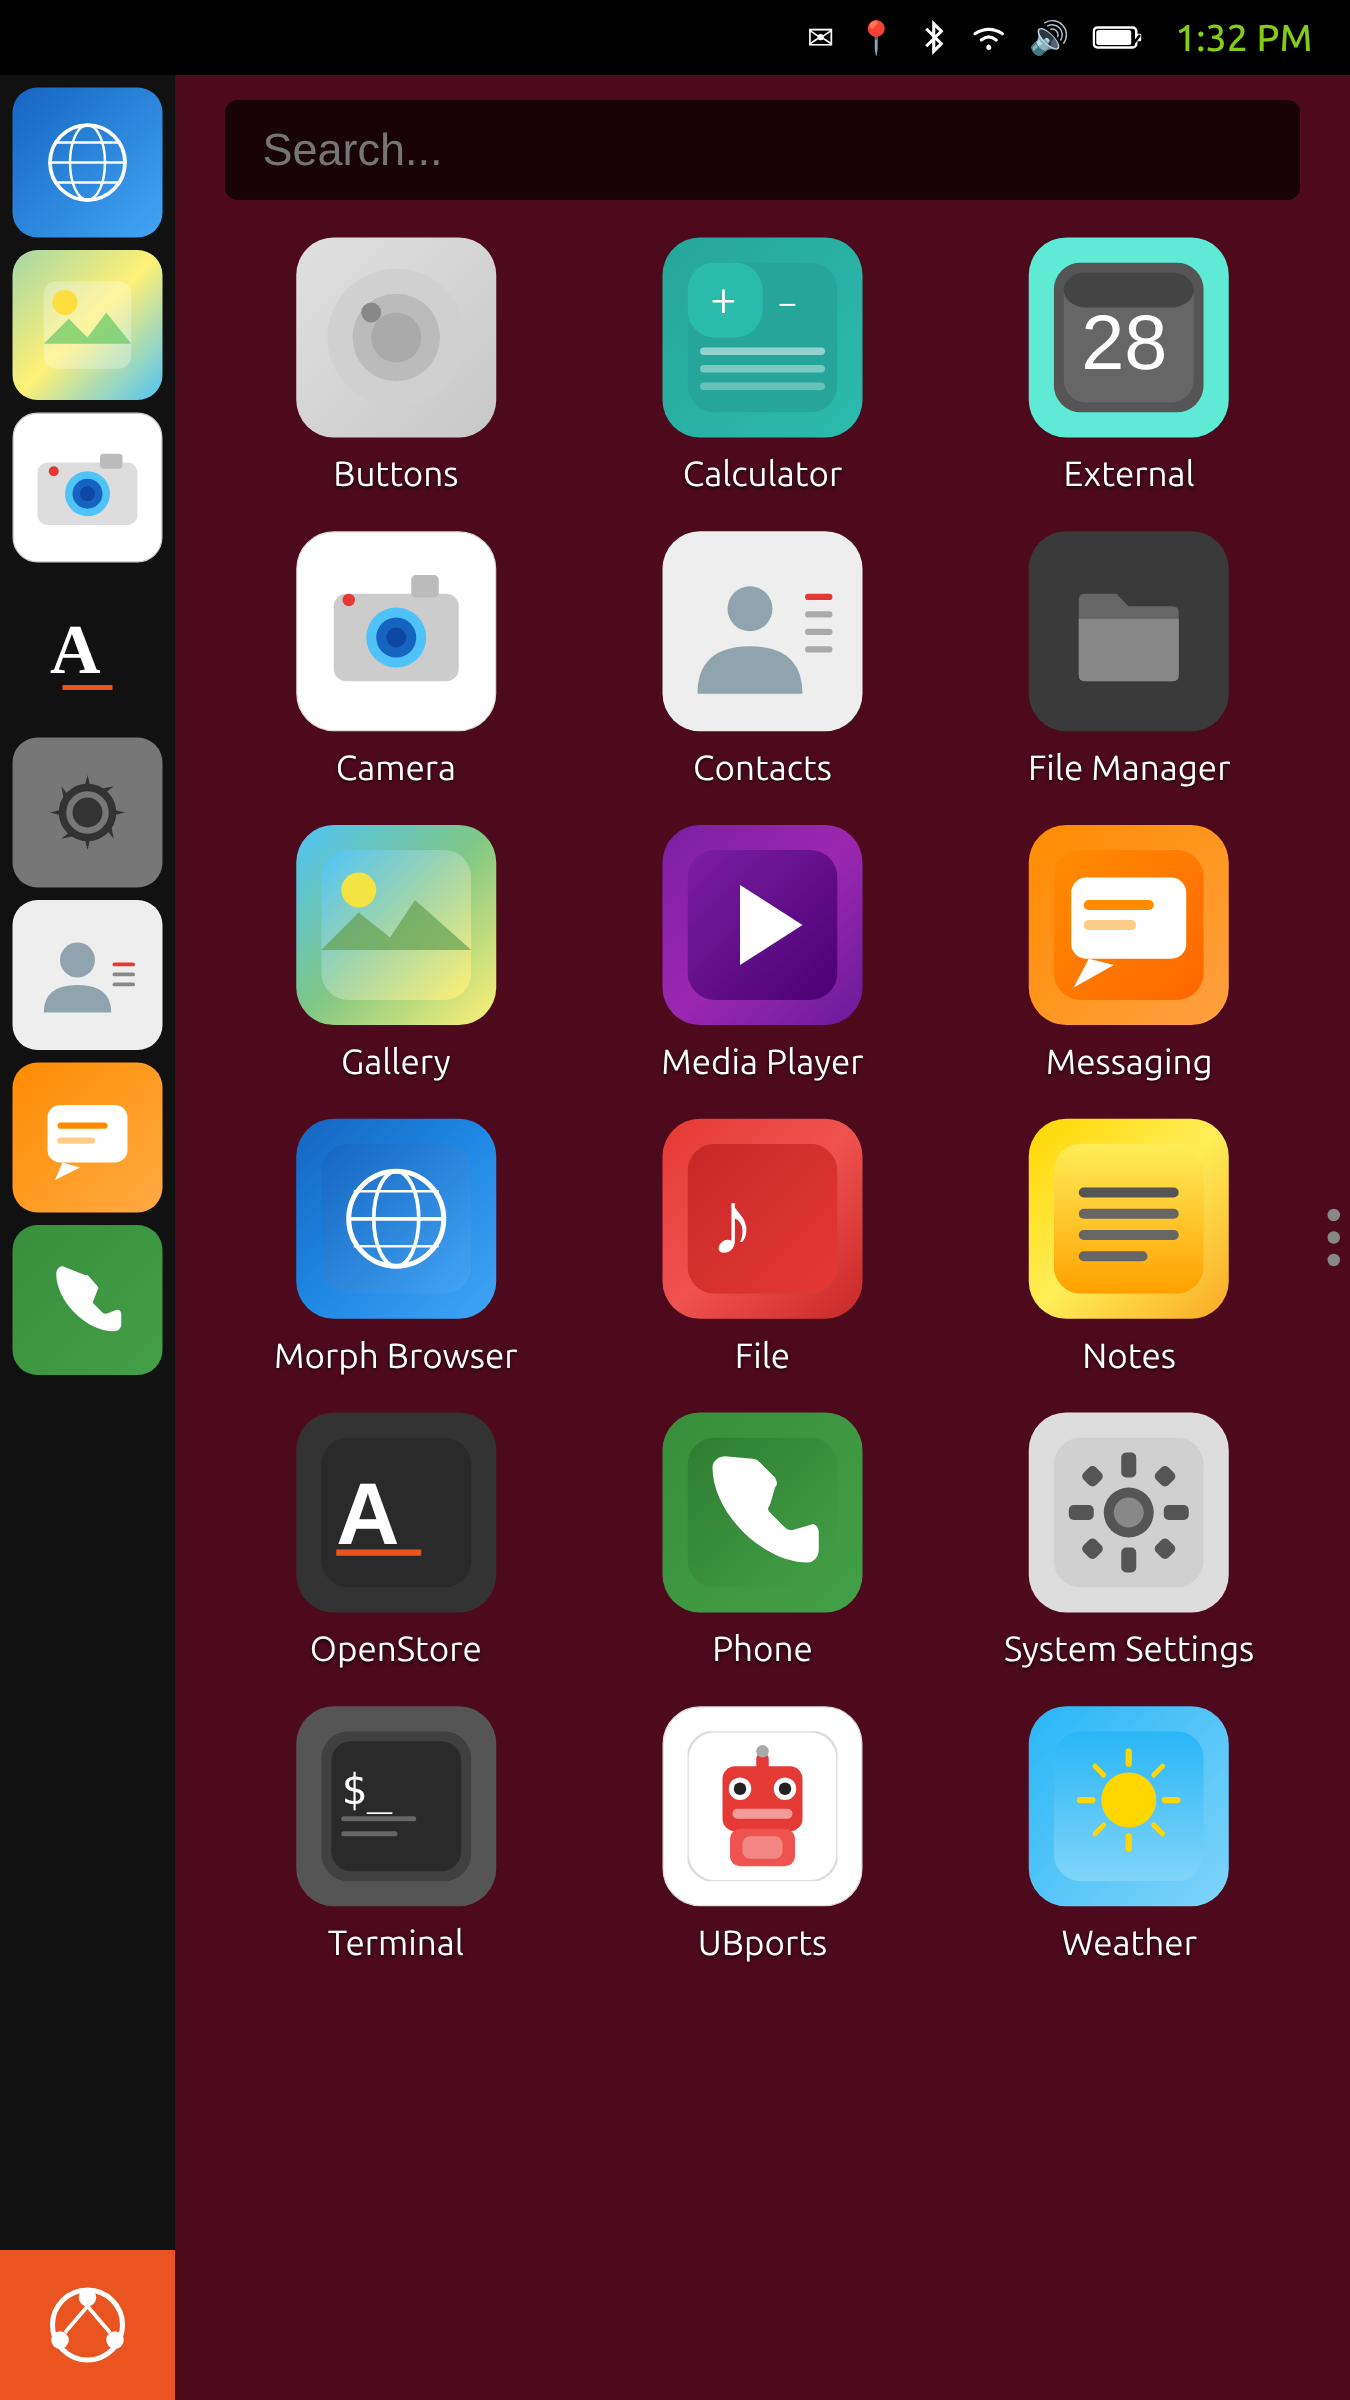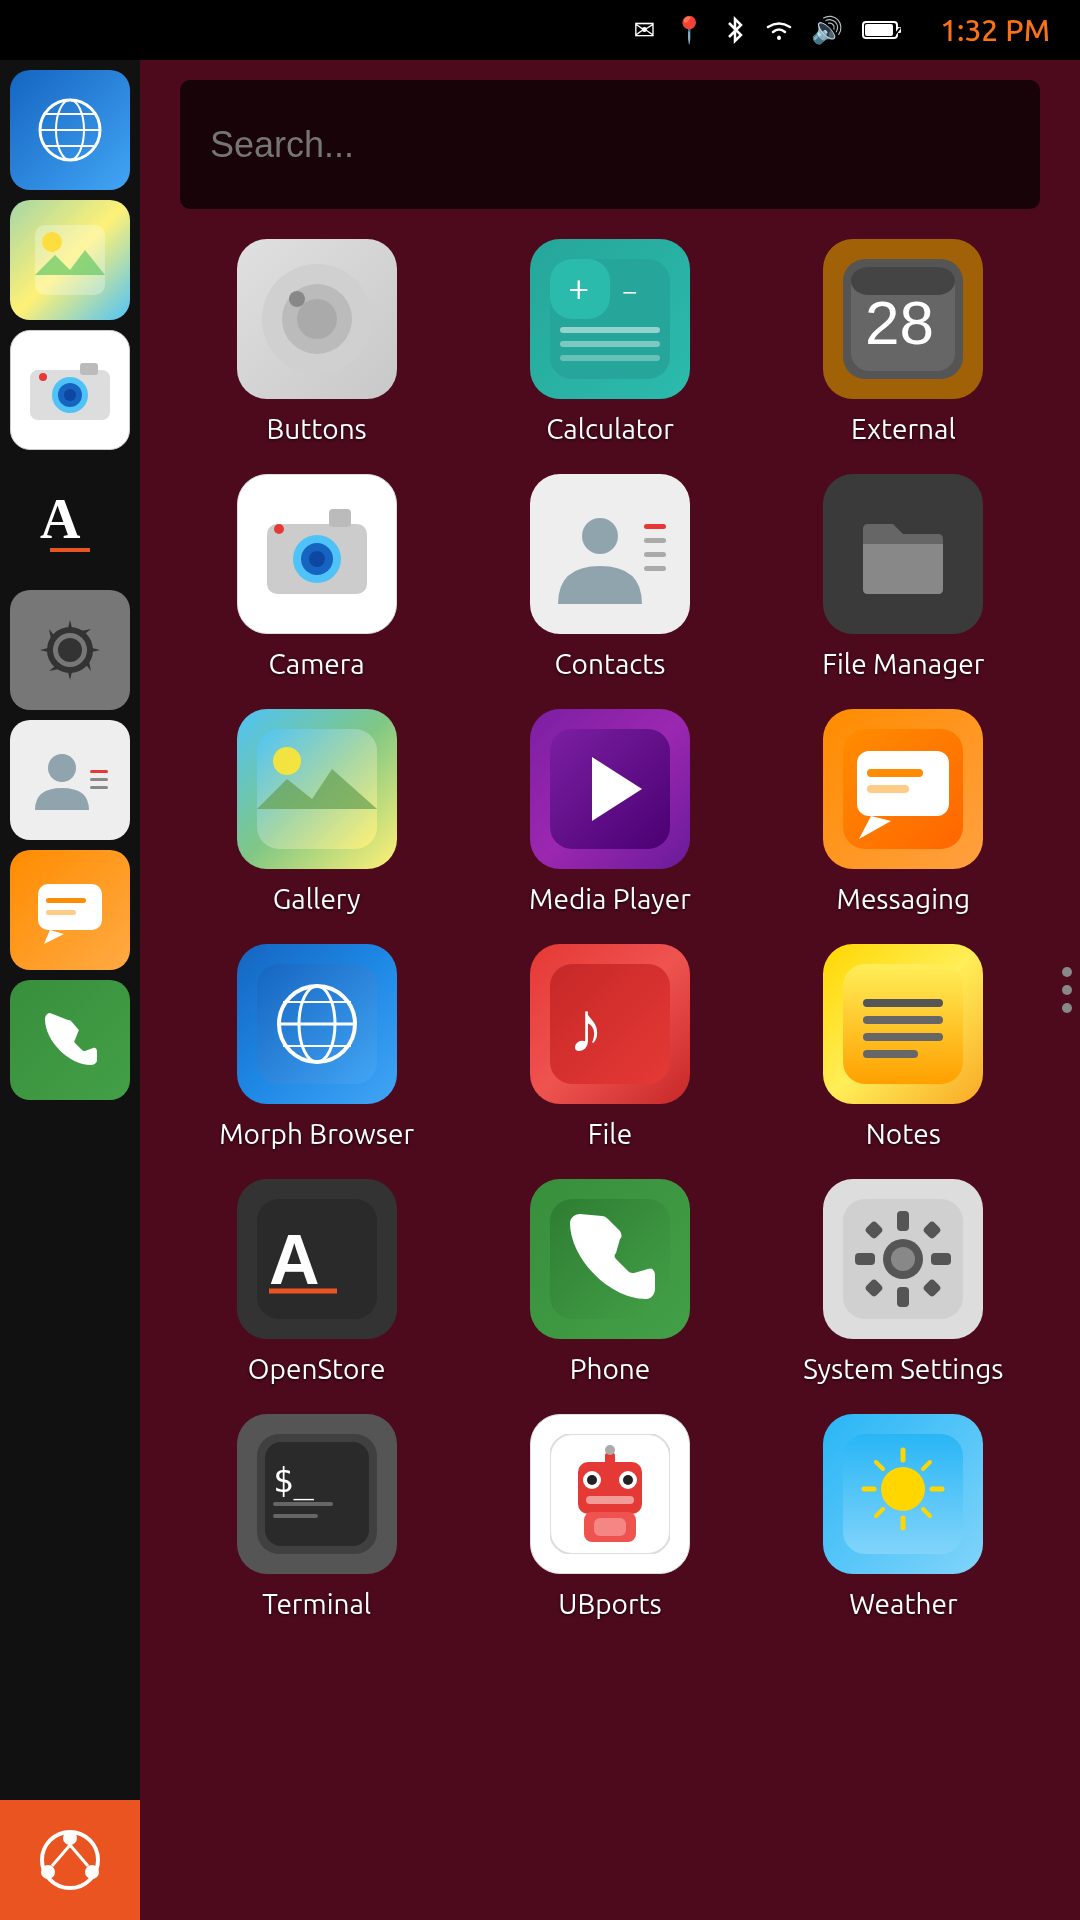--- a/index.html
+++ b/index.html
@@ -23,24 +23,24 @@
       justify-content: flex-end;
       padding-right: 30px;
       gap: 18px;
       z-index: 100;
     }
     .status-icon {
       color: #fff;
       font-size: 26px;
     }
     .status-time {
-      color: #f97316;
+      color: #84cc16;
       font-size: 30px;
       font-weight: 500;
-      margin-left: 20px;
+      margin-left: 8px;
     }
 
     
     .sidebar {
       position: absolute;
       top: 60px;
       left: 0;
       width: 140px;
       height: 1860px;
       background: #111;
@@ -72,21 +72,21 @@
       right: 0;
       bottom: 0;
       background: rgba(80, 10, 30, 0.97);
       overflow-y: auto;
       padding: 20px 40px;
     }
 
     
     .search-bar {
       width: 100%;
-      height: 129px;
+      height: 80px;
       background: rgba(0,0,0,0.7);
       border-radius: 10px;
       border: none;
       color: #ccc;
       font-size: 36px;
       padding: 0 30px;
       margin-bottom: 30px;
       outline: none;
     }
 
@@ -144,21 +144,21 @@
     }
 
     
     .icon-buttons {
       background: linear-gradient(135deg, #e0e0e0, #c8c8c8);
     }
     .icon-calculator {
       background: linear-gradient(135deg, #26a69a, #2bbbad);
     }
     .icon-calendar {
-      background: #a16207;
+      background: #5eead4;
     }
     .icon-camera {
       background: #fff;
       border: 1px solid #ddd;
     }
     .icon-clock {
       background: #333;
     }
     .icon-contacts {
       background: #eee;

